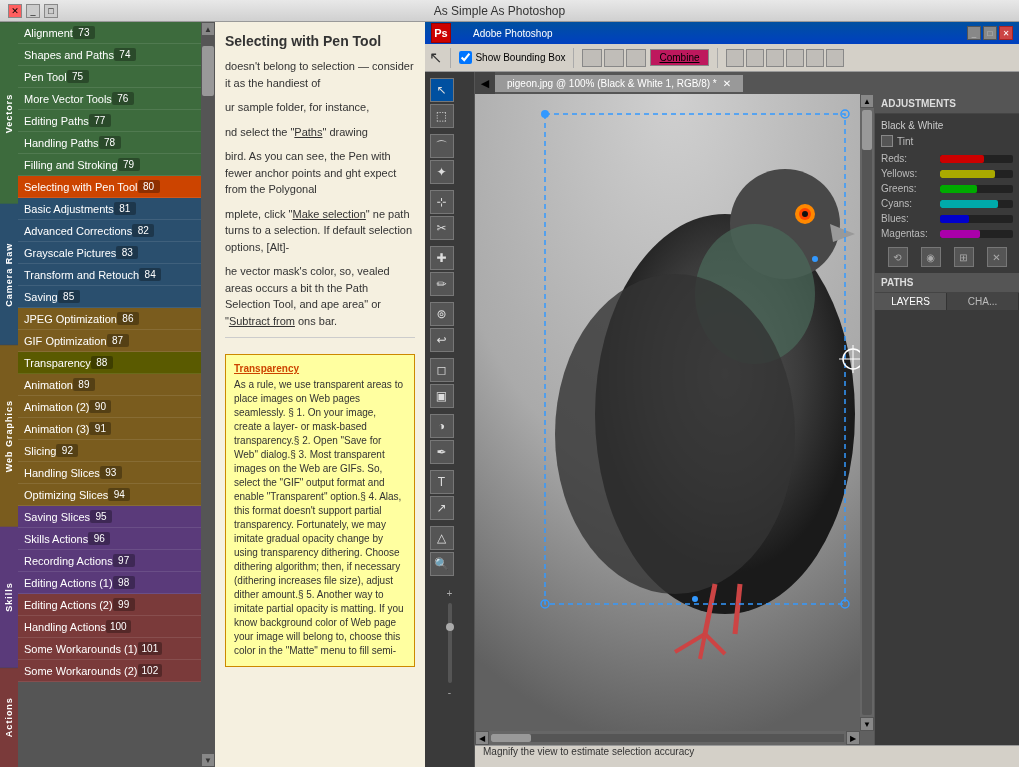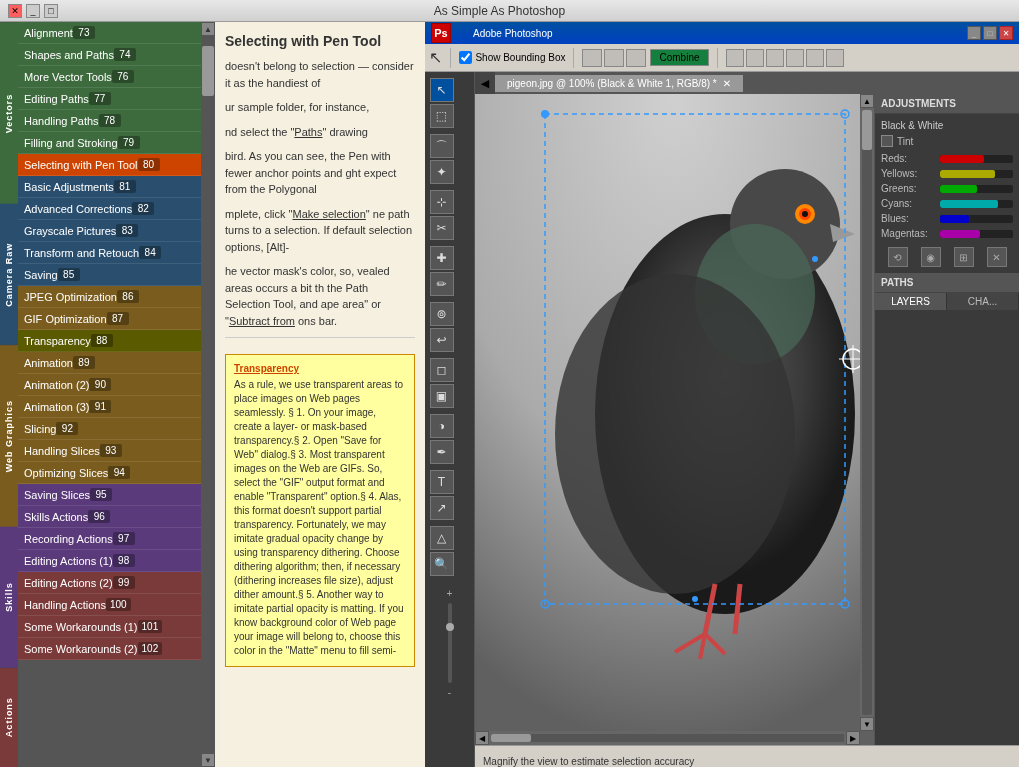--- a/index.html
+++ b/index.html
@@ -330,21 +330,21 @@
       border-right: 1px solid #333;
     }
     .panel-tab.active { background: #555; color: #fff; }
 
     
     .ps-status {
       height: 22px;
       background: #d4d0c8;
       border-top: 1px solid #999;
       display: flex;
-      align-items: flex-end;
+      align-items: flex-start;
       padding: 0 8px;
       font-size: 10px;
       color: #333;
     }
 
     
     .sec-vectors { background: #3d6b3d; }
     .sec-camera { background: #2a4f6e; }
     .sec-web { background: #7a5c1e; }
     .sec-skills { background: #5a3a7a; }
@@ -473,20 +473,24 @@
       </div>
 
       <div class="chapter-items-list">
         <div class="chapter-item sec-vectors">
           <span>Alignment</span>
           <span class="chapter-num">73</span>
         </div>
         <div class="chapter-item sec-vectors">
           <span>Shapes and Paths</span>
           <span class="chapter-num">74</span>
+        </div>
+        <div class="chapter-item sec-vectors">
+          <span>Pen Tool</span>
+          <span class="chapter-num">75</span>
         </div>
         <div class="chapter-item sec-vectors">
           <span>More Vector Tools</span>
           <span class="chapter-num">76</span>
         </div>
         <div class="chapter-item sec-vectors">
           <span>Editing Paths</span>
           <span class="chapter-num">77</span>
         </div>
         <div class="chapter-item sec-vectors">
@@ -652,21 +656,21 @@
       <label style="display:flex;align-items:center;gap:3px;font-size:10px;cursor:pointer;">
         <input type="checkbox" checked="" style="">
         <span>Show Bounding Box</span>
       </label>
       <div style="width:1px;height:20px;background:#aaa;margin:0 4px;"></div>
       <div style="display:flex;gap:2px;">
         <div style="width:20px;height:18px;background:#c0bdb8;border:1px solid #888;"></div>
         <div style="width:20px;height:18px;background:#c0bdb8;border:1px solid #888;"></div>
         <div style="width:20px;height:18px;background:#c0bdb8;border:1px solid #888;"></div>
       </div>
-      <button style="padding:2px 8px;background:#15803d;border:1px solid #888;font-size:10px;cursor:pointer;">Combine</button>
+      <button style="padding:2px 8px;background:#be185d;border:1px solid #888;font-size:10px;cursor:pointer;text-decoration:underline;">Combine</button>
       <div style="width:1px;height:20px;background:#aaa;margin:0 4px;"></div>
       <div style="display:flex;gap:2px;">
         <div style="width:18px;height:18px;background:#c0bdb8;border:1px solid #888;"></div>
         <div style="width:18px;height:18px;background:#c0bdb8;border:1px solid #888;"></div>
         <div style="width:18px;height:18px;background:#c0bdb8;border:1px solid #888;"></div>
         <div style="width:18px;height:18px;background:#c0bdb8;border:1px solid #888;"></div>
         <div style="width:18px;height:18px;background:#c0bdb8;border:1px solid #888;"></div>
         <div style="width:18px;height:18px;background:#c0bdb8;border:1px solid #888;"></div>
       </div>
     </div>

